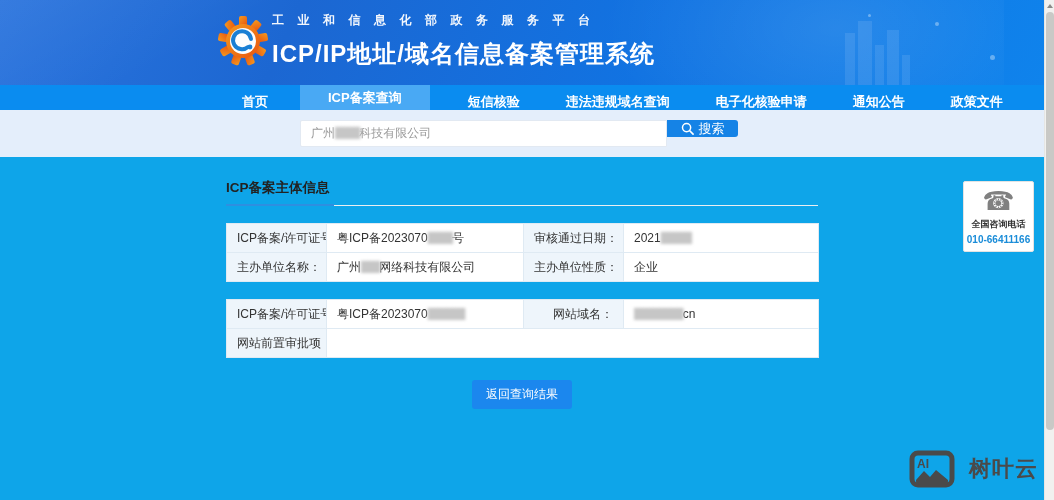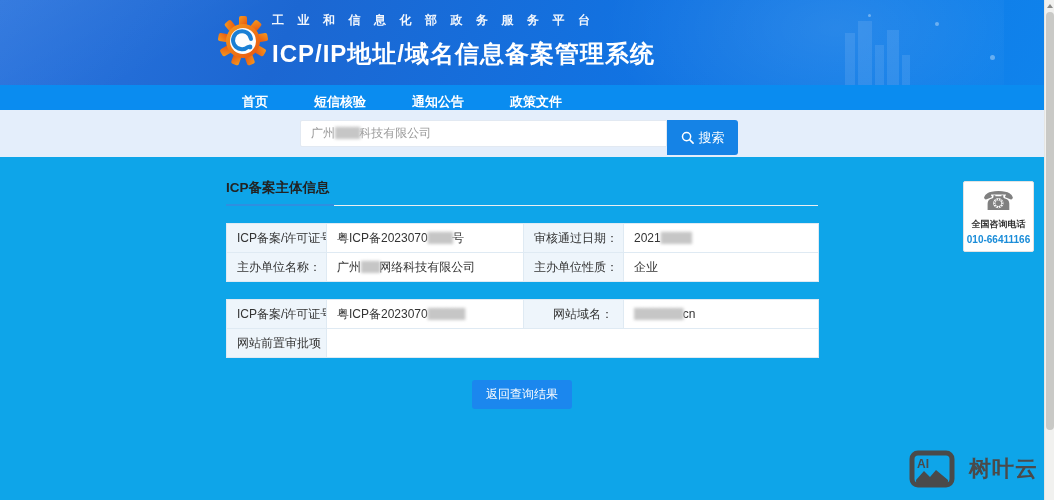--- a/index.html
+++ b/index.html
@@ -60,21 +60,21 @@
   .band {
     position:absolute; left:0; top:110px; width:1044px; height:47px; background:#e4eefb;
   }
   .search-input {
     position:absolute; left:300px; top:10px; width:367px; height:27px;
     background:#fff; border:1px solid #e2e9f2; border-radius:2px 0 0 2px;
     font-size:12px; color:#9a9a9a; display:flex; align-items:center; padding-left:10px;
     white-space:nowrap; overflow:hidden;
   }
   .search-btn {
-    position:absolute; left:667px; top:10px; width:71px; height:35px;
+    position:absolute; left:667px; top:10px; width:71px; height:17px;
     background:#1583e6; color:#fff; border:none; border-radius:0 3px 3px 0;
     font-size:13px; display:flex; align-items:center; justify-content:center; gap:5px;
     cursor:pointer; font-family:inherit;
   }
 
   
   .main { position:absolute; left:0; top:157px; width:1044px; height:383px; background:#0ea5e9; }
   .container { margin-left:226px; width:592px; }
 
   .section-head { border-bottom:1px solid #ebeef1; margin-top:21px; }
@@ -175,21 +175,24 @@
   </svg>
 
   <div class="htext">
     <div class="platform-title">工业和信息化部政务服务平台</div>
     <div class="system-title">ICP/IP地址/域名信息备案管理系统</div>
   </div>
 </div>
 
 <div class="nav">
   <div class="nav-item">首页</div>
+  <div class="nav-item active">ICP备案查询</div>
   <div class="nav-item">短信核验</div>
+  <div class="nav-item">违法违规域名查询</div>
+  <div class="nav-item">电子化核验申请</div>
   <div class="nav-item">通知公告</div>
   <div class="nav-item">政策文件</div>
 </div>
 
 <div class="band">
   <div class="search-input" role="textbox">
     <span>广州</span>
       <span class="redact">████</span>
       <span>科技有限公司</span>
   </div>

